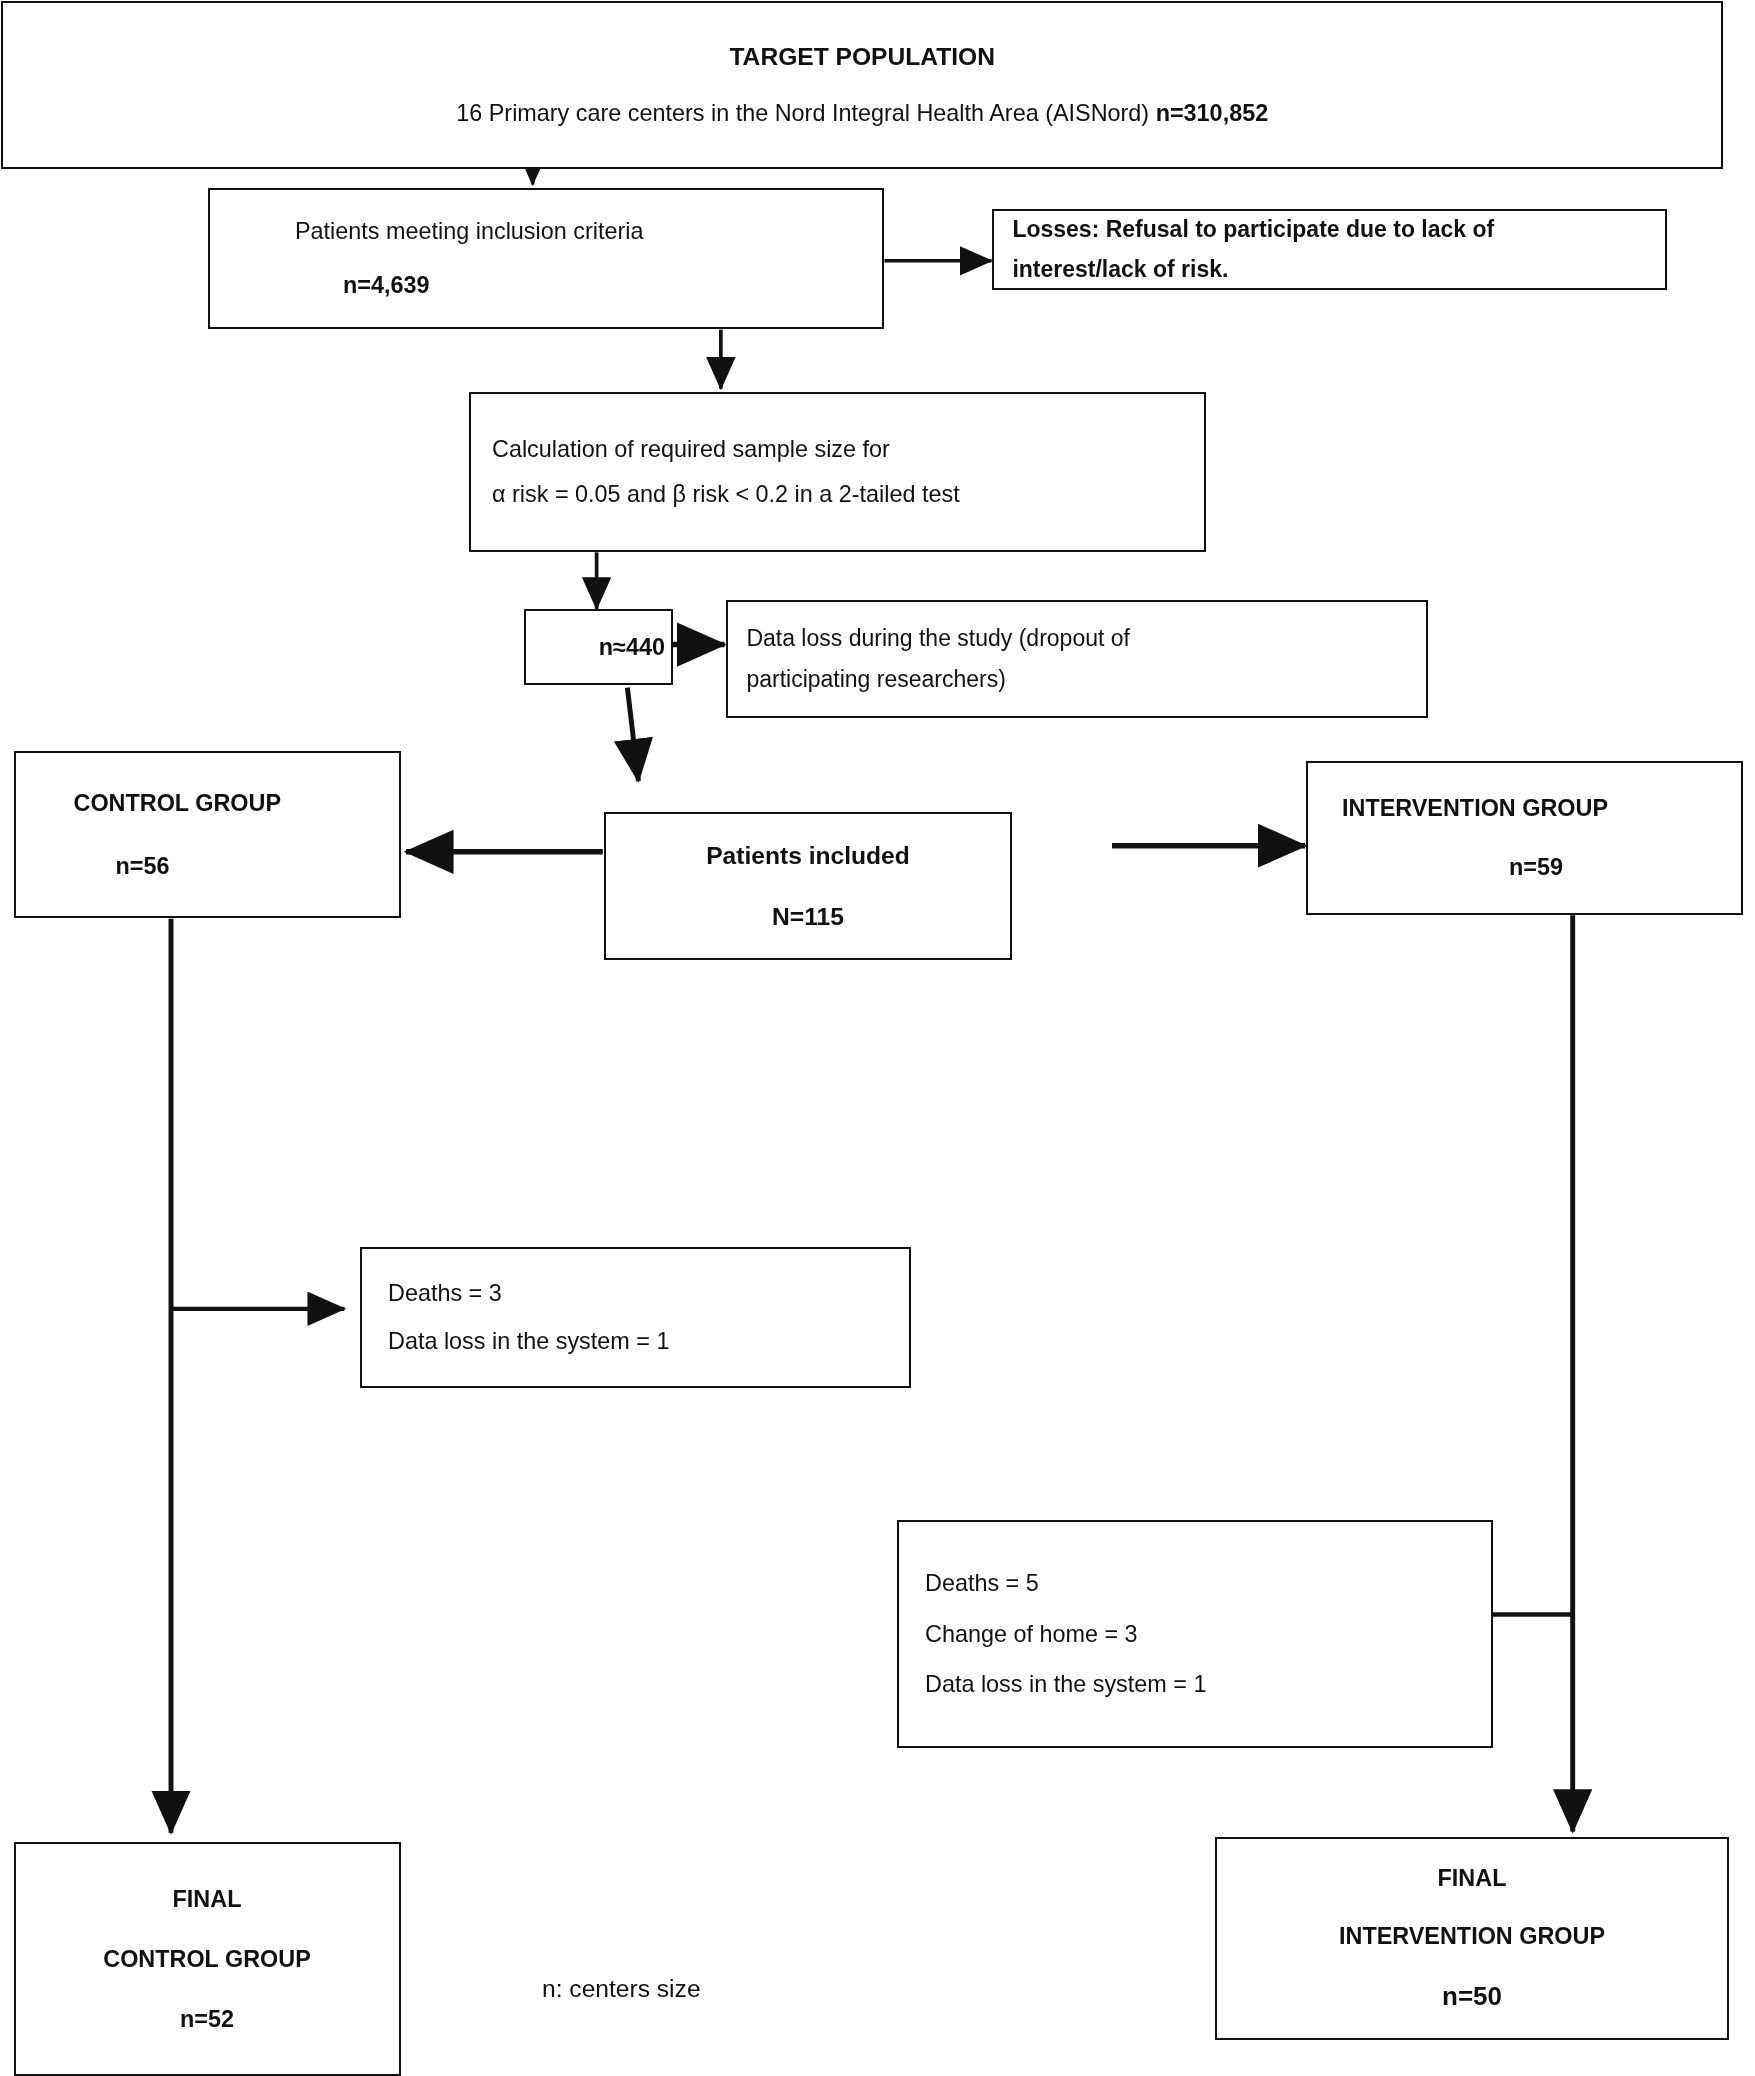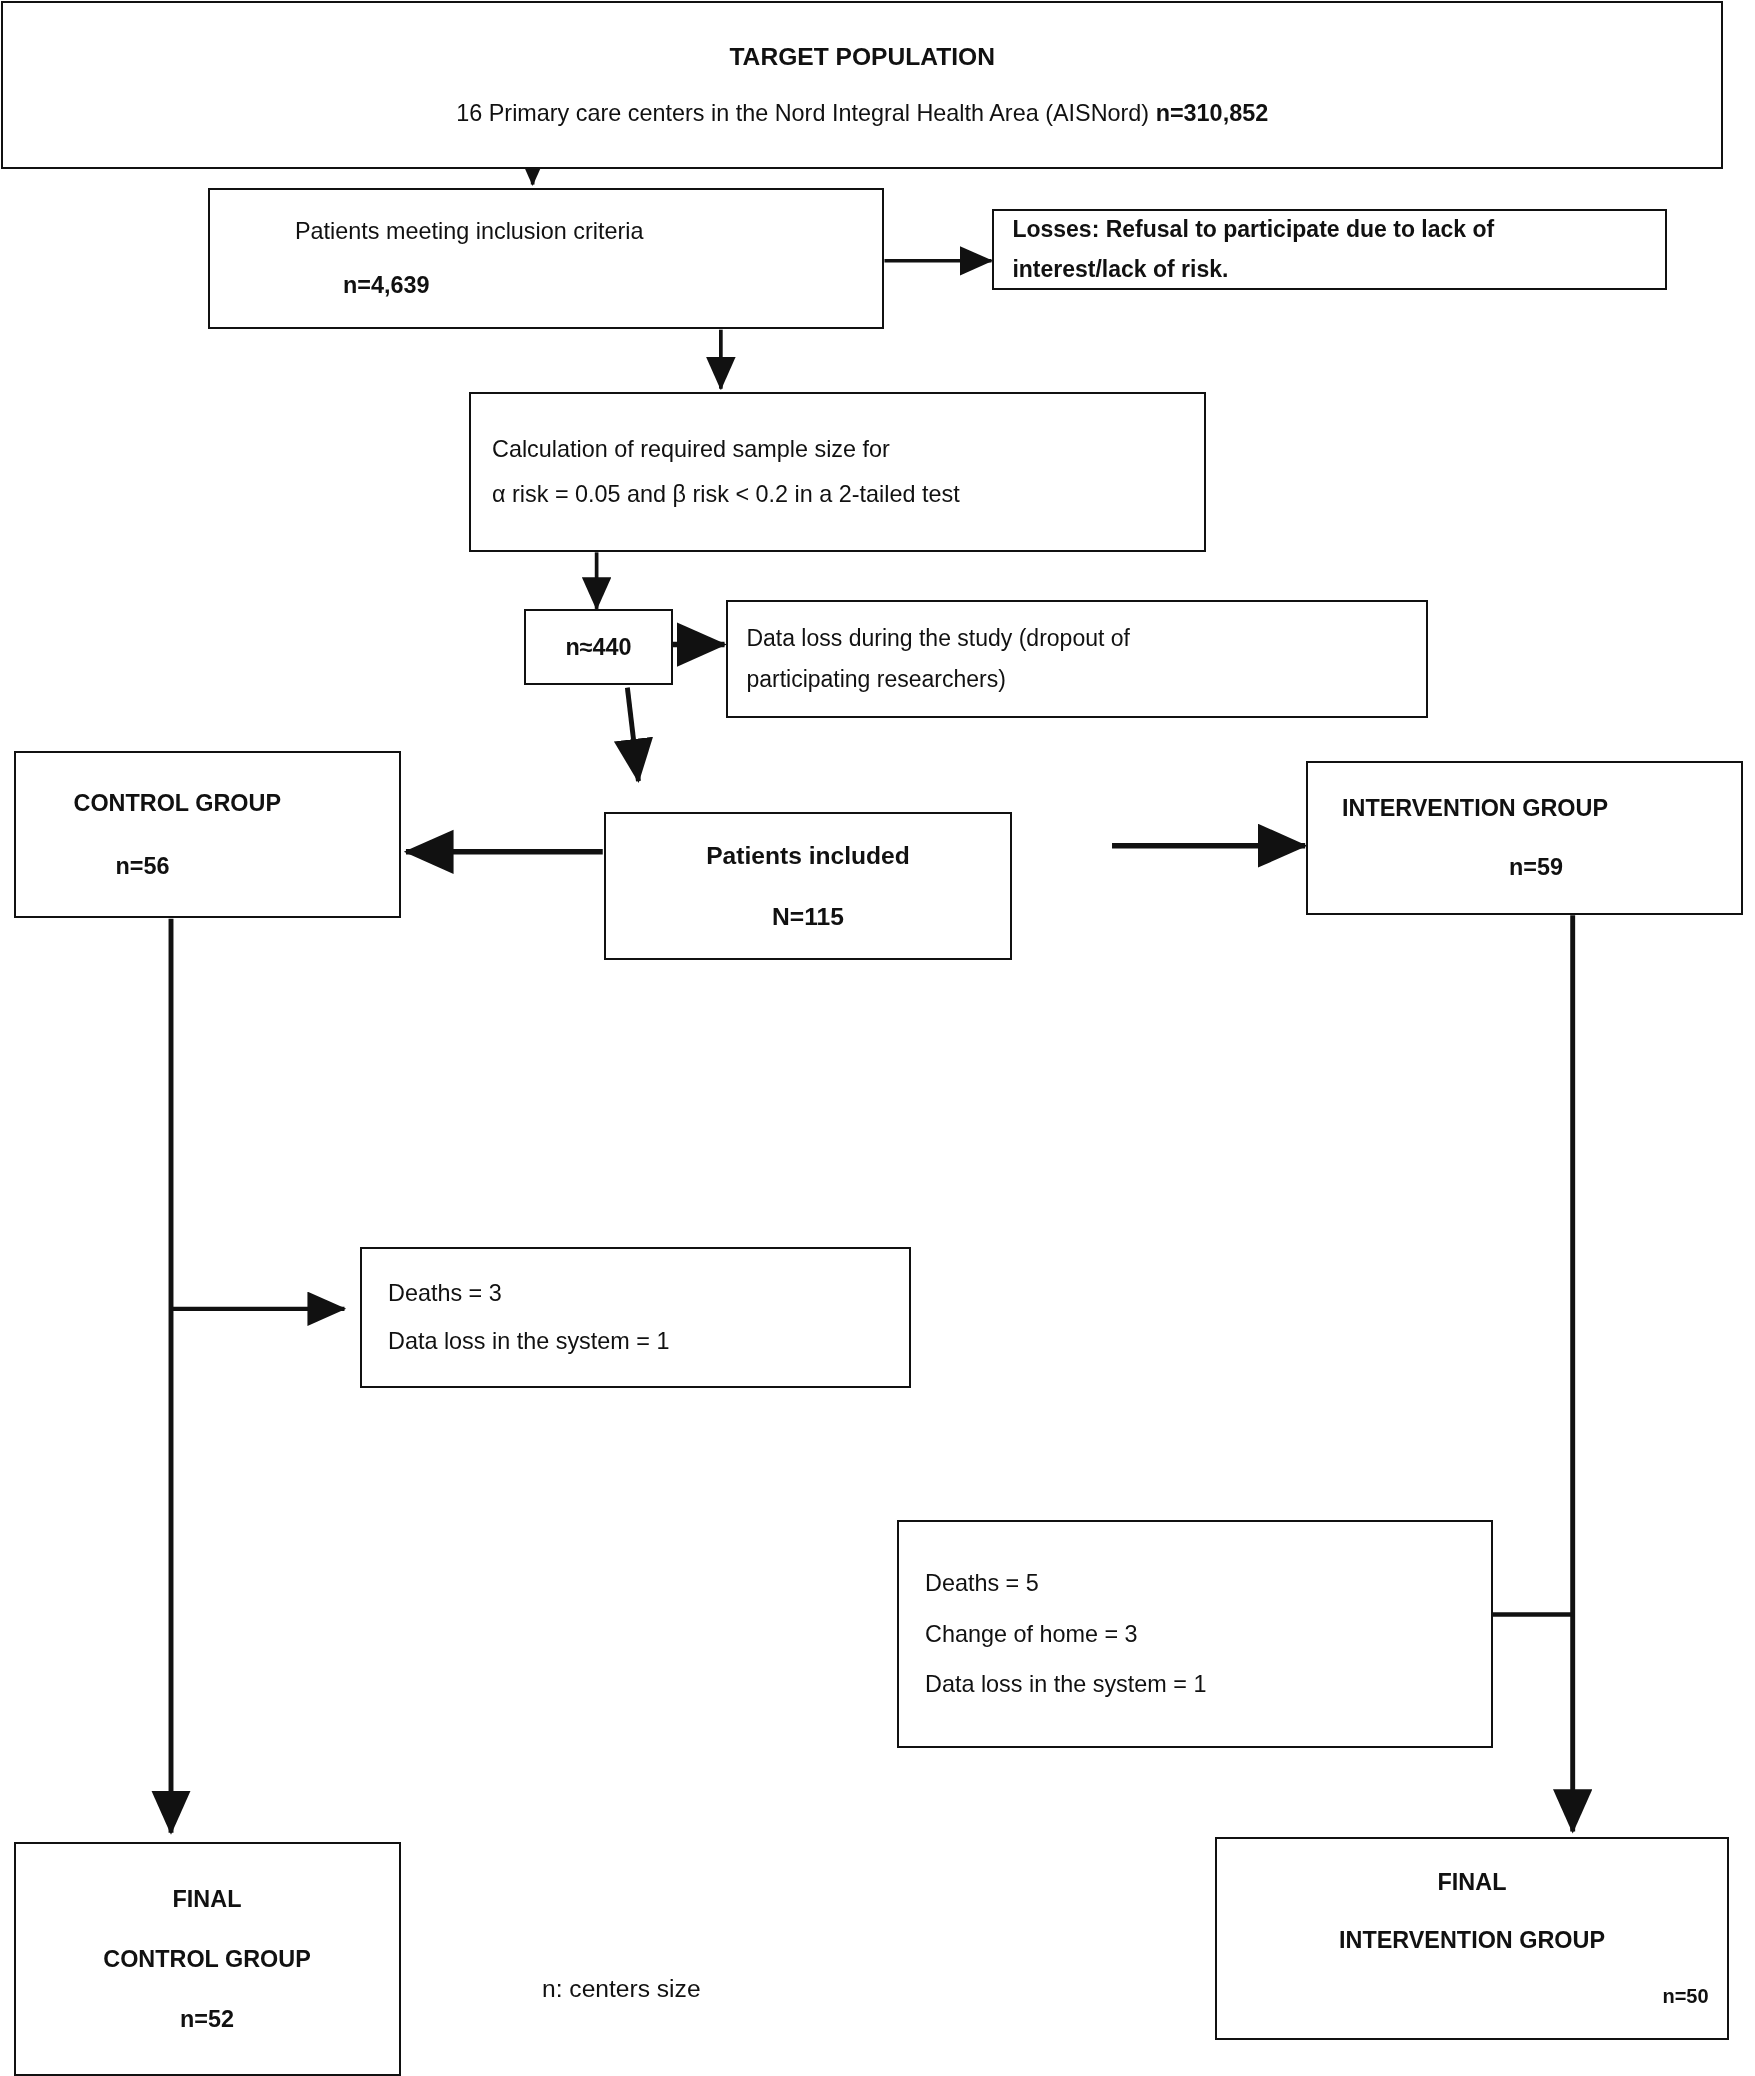--- a/index.html
+++ b/index.html
@@ -122,21 +122,21 @@
   <div class="node" style="left:992px; top:209px; width:675px; height:81px; padding:8.6px 18.4px;font-weight:bold;">
     <span class="line l" style="font-size:23px; margin-bottom:13.5px;">Losses: Refusal to participate due to lack of</span>
     <span class="line l" style="font-size:23px;">interest/lack of risk.</span>
   </div>
 
   <div class="node" style="left:469px; top:392px; width:737px; height:160px; padding:12.3px 21px;">
     <span class="line l" style="font-size:23.4px; margin-bottom:18.4px;">Calculation of required sample size for</span>
     <span class="line l" style="font-size:23.4px;">α risk = 0.05 and β risk &lt; 0.2 in a 2-tailed test</span>
   </div>
 
-  <div class="node" style="left:524px; top:609px; width:149px; height:76px; padding:0 6.1px;">
+  <div class="node" style="left:524px; top:609px; width:149px; height:76px; padding:0 6.1px;align-items:flex-end;">
     <span class="line c bold" style="font-size:23.4px;">n≈440</span>
   </div>
 
   <div class="node" style="left:726px; top:600px; width:702px; height:118px; padding:8.6px 18.4px;">
     <span class="line l" style="font-size:23px; margin-bottom:13.5px;">Data loss during the study (dropout of</span>
     <span class="line l" style="font-size:23px;">participating researchers)</span>
   </div>
 
   <div class="node" style="left:13.5px; top:751px; width:387px; height:167px; padding:13.5px 21px;">
     <span class="line l bold" style="font-size:23.4px; margin-bottom:36px; padding-left:37px;">CONTROL GROUP</span>
@@ -166,19 +166,19 @@
 
   <div class="node" style="left:13.5px; top:1842px; width:387px; height:234px; padding:18.4px 18.4px;">
     <span class="line c bold" style="font-size:23.4px; margin-bottom:33px;">FINAL</span>
     <span class="line c bold" style="font-size:23.4px; margin-bottom:33px;">CONTROL GROUP</span>
     <span class="line c bold" style="font-size:23.4px;">n=52</span>
   </div>
 
   <div class="node" style="left:1215px; top:1837px; width:514px; height:203px; padding:14.8px 18.4px;">
     <span class="line c bold" style="font-size:23.4px; margin-bottom:31px;">FINAL</span>
     <span class="line c bold" style="font-size:23.4px; margin-bottom:31px;">INTERVENTION GROUP</span>
-    <span class="line c bold" style="font-size:20px;text-align:right;">n=50</span>
+    <span class="line c bold" style="font-size:26px;">n=50</span>
   </div>
 
   <span class="legend" style="left:542px; top:1975px; font-size:24.6px;">n: centers size</span>
 
 </div>
 
 
 </body></html>

